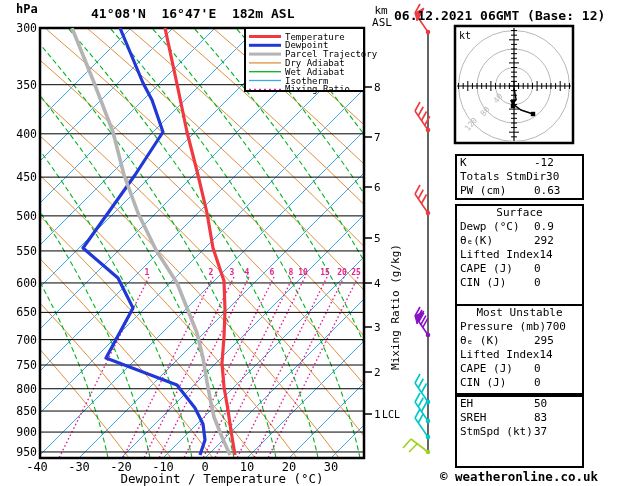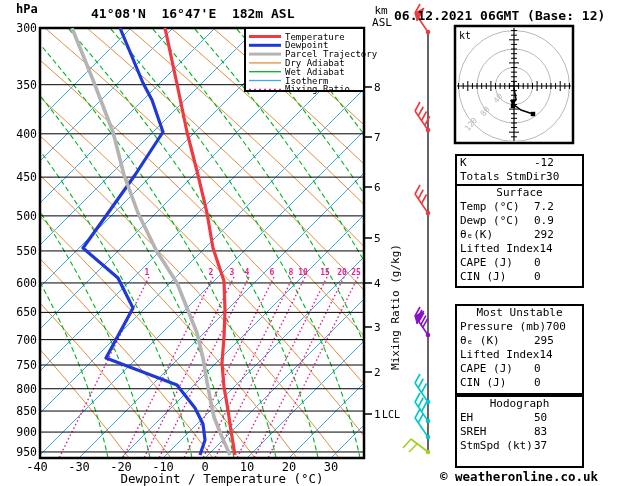--- a/index.html
+++ b/index.html
@@ -337,26 +337,22 @@
     <div class="prow">
         <span class="plabel">Totals StmDir</span>
         <span class="pval">30</span>
       </div>
     <div class="prow">
         <span class="plabel">PW (cm)</span>
         <span class="pval">0.63</span>
       </div>
   </div>
 
-  <div class="pbox" style="top:184px;height:104px;">
+  <div class="pbox" style="top:204px;height:104px;">
     <div class="ptitle">Surface</div>
-    <div class="prow">
-        <span class="plabel">Temp (°C)</span>
-        <span class="pval">7.2</span>
-      </div>
     <div class="prow">
         <span class="plabel">Dewp (°C)</span>
         <span class="pval">0.9</span>
       </div>
     <div class="prow">
         <span class="plabel">θₑ(K)</span>
         <span class="pval">292</span>
       </div>
     <div class="prow">
         <span class="plabel">Lifted Index</span>
@@ -390,21 +386,20 @@
         <span class="plabel">CAPE (J)</span>
         <span class="pval">0</span>
       </div>
     <div class="prow">
         <span class="plabel">CIN (J)</span>
         <span class="pval">0</span>
       </div>
   </div>
 
   <div class="pbox" style="top:395px;height:73px;">
-    <div class="ptitle">Hodograph</div>
     <div class="prow">
         <span class="plabel">EH</span>
         <span class="pval">50</span>
       </div>
     <div class="prow">
         <span class="plabel">SREH</span>
         <span class="pval">83</span>
       </div>
     <div class="prow">
         <span class="plabel">StmSpd (kt)</span>

